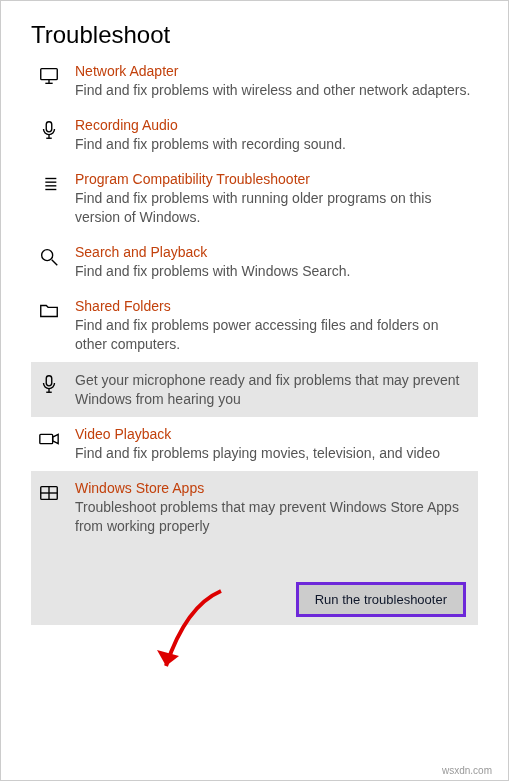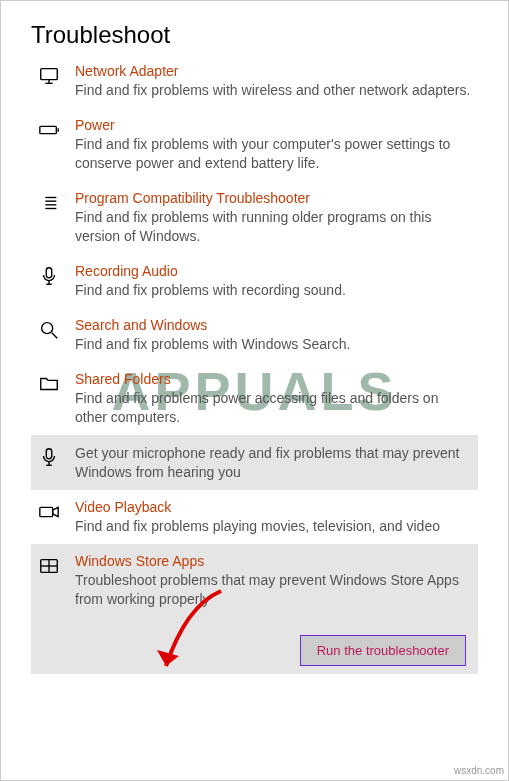--- a/index.html
+++ b/index.html
@@ -68,47 +68,47 @@
       line-height: 1.3;
     }
     .item-desc {
       font-size: 14px;
       color: #555;
       line-height: 1.35;
       margin-top: 1px;
     }
     .run-btn {
       align-self: flex-end;
-      margin-top: 12px;
+      margin-top: 32px;
       margin-right: 6px;
       background: #ccc;
-      border: 1px solid #6d28d9;
+      border: 3px solid #6d28d9;
       padding: 7px 16px;
       font-size: 13px;
       font-family: inherit;
       cursor: pointer;
-      color: #be185d;
+      color: #0f172a;
     }
     .watermark {
       position: absolute;
       top: 50%;
       left: 50%;
       transform: translate(-50%, -50%);
       font-size: 54px;
       font-weight: bold;
       color: #14532d;
       opacity: 0.4;
       letter-spacing: 4px;
       z-index: -1;
       pointer-events: none;
       font-family: Arial, sans-serif;
     }
     .attribution {
       position: absolute;
-      right: 4px;
+      right: 16px;
       bottom: 4px;
       font-size: 10px;
       color: #999;
       text-align: center;
     }
     
     .arrow {
       position: absolute;
       top: 585px;
       left: 150px;
@@ -131,27 +131,29 @@
         </svg>
       </div>
       <div class="text-wrap">
         <div class="item-title">Network Adapter</div>
         <div class="item-desc">Find and fix problems with wireless and other network adapters.</div>
       </div>
     </div>
     <div class="item">
       <div class="icon-wrap">
         <svg viewBox="0 0 24 24">
-          <rect x="2" y="8" width="18" height="8" rx="1"></rect>
-          <line x1="22" y1="10" x2="22" y2="14"></line>
-        </svg>
-      </div>
-      <div class="text-wrap">
-        <div class="item-title">Power</div>
-        <div class="item-desc">Find and fix problems with your computer's power settings to conserve power and extend battery life.</div>
+          <rect x="9" y="3" width="6" height="11" rx="3"></rect>
+          <path d="M 6 11 a 6 6 0 0 0 12 0"></path>
+          <line x1="12" y1="17" x2="12" y2="21"></line>
+          <line x1="9" y1="21" x2="15" y2="21"></line>
+        </svg>
+      </div>
+      <div class="text-wrap">
+        <div class="item-title">Recording Audio</div>
+        <div class="item-desc">Find and fix problems with recording sound.</div>
       </div>
     </div>
     <div class="item">
       <div class="icon-wrap">
         <svg viewBox="0 0 24 24">
           <line x1="4" y1="6" x2="4" y2="6" stroke-width="2"></line>
           <line x1="4" y1="10" x2="4" y2="10" stroke-width="2"></line>
           <line x1="4" y1="14" x2="4" y2="14" stroke-width="2"></line>
           <line x1="4" y1="18" x2="4" y2="18" stroke-width="2"></line>
           <line x1="8" y1="6" x2="20" y2="6"></line>
@@ -161,40 +163,26 @@
         </svg>
       </div>
       <div class="text-wrap">
         <div class="item-title">Program Compatibility Troubleshooter</div>
         <div class="item-desc">Find and fix problems with running older programs on this version of Windows.</div>
       </div>
     </div>
     <div class="item">
       <div class="icon-wrap">
         <svg viewBox="0 0 24 24">
-          <rect x="9" y="3" width="6" height="11" rx="3"></rect>
-          <path d="M 6 11 a 6 6 0 0 0 12 0"></path>
-          <line x1="12" y1="17" x2="12" y2="21"></line>
-          <line x1="9" y1="21" x2="15" y2="21"></line>
-        </svg>
-      </div>
-      <div class="text-wrap">
-        <div class="item-title">Recording Audio</div>
-        <div class="item-desc">Find and fix problems with recording sound.</div>
-      </div>
-    </div>
-    <div class="item">
-      <div class="icon-wrap">
-        <svg viewBox="0 0 24 24">
           <circle cx="10" cy="10" r="6"></circle>
           <line x1="15" y1="15" x2="21" y2="21"></line>
         </svg>
       </div>
       <div class="text-wrap">
-        <div class="item-title">Search and Windows</div>
+        <div class="item-title">Search and Playback</div>
         <div class="item-desc">Find and fix problems with Windows Search.</div>
       </div>
     </div>
     <div class="item">
       <div class="icon-wrap">
         <svg viewBox="0 0 24 24">
           <path d="M 3 6 L 9 6 L 11 8 L 21 8 L 21 18 L 3 18 Z"></path>
         </svg>
       </div>
       <div class="text-wrap">

